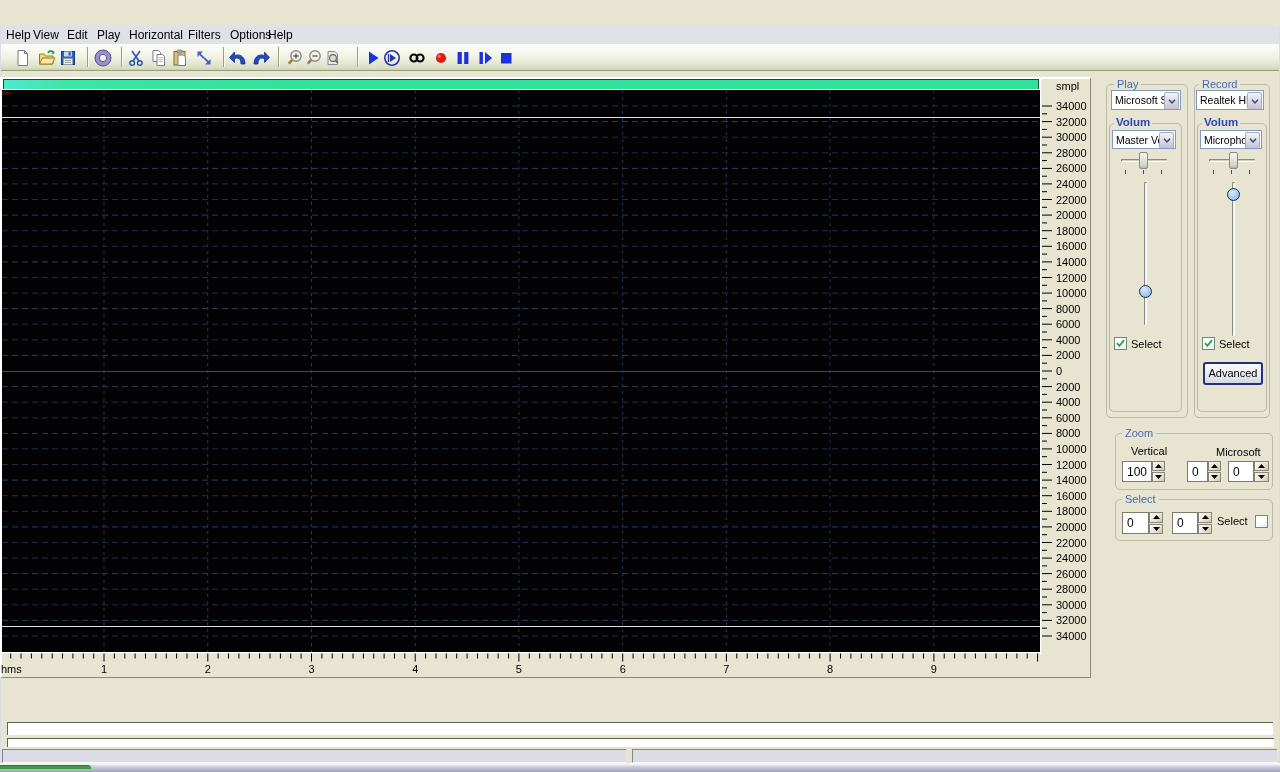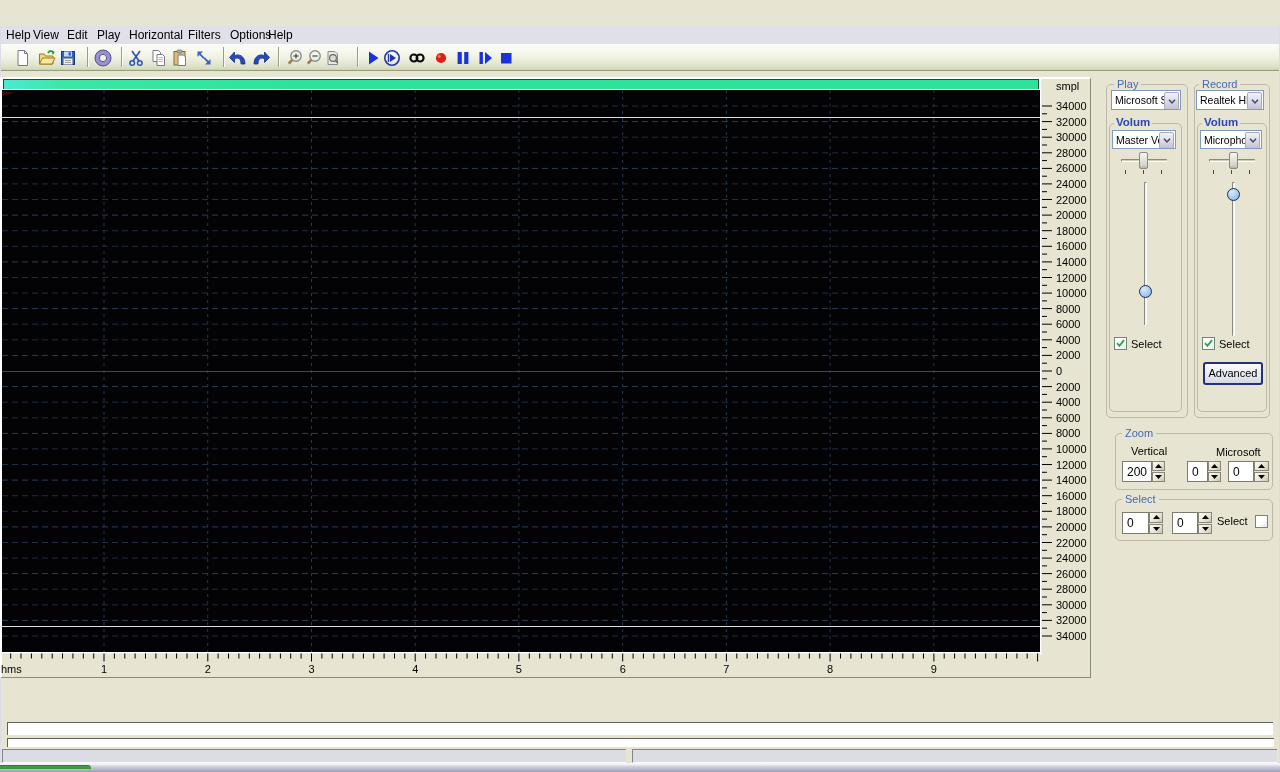--- a/index.html
+++ b/index.html
@@ -516,21 +516,21 @@
         <path d="M2,5.2 L4.4,7.8 L9,2.2" fill="none" stroke="#23a845" stroke-width="1.9"></path>
       </svg>
     </div>
 <div class="slabel" style="left:1219px;top:338px">Select</div>
 <div id="advbtn">Advanced</div>
 
 <div class="groupbox" style="left:1115px;top:433px;width:158px;height:57px"></div>
 <div class="gcap" style="left:1122px;top:427px">Zoom</div>
 <div class="slabel" style="left:1131px;top:445px">Vertical</div>
 <div class="slabel" style="left:1216px;top:446px">Microsoft</div>
-<div class="spinfld" style="left:1122px;top:461px;width:30px;height:21px">200</div>
+<div class="spinfld" style="left:1122px;top:461px;width:30px;height:21px">100</div>
     <div class="spinbtns" style="left:1152px;top:461px;width:13px;height:21px">
       <div class="sb">
         <svg width="7" height="4" viewBox="0 0 7 4">
           <path d="M3.5,0 L7,4 L0,4 Z" fill="#000"></path>
         </svg>
       </div>
       <div class="sb">
         <svg width="7" height="4" viewBox="0 0 7 4">
           <path d="M0,0 L7,0 L3.5,4 Z" fill="#000"></path>
         </svg>

